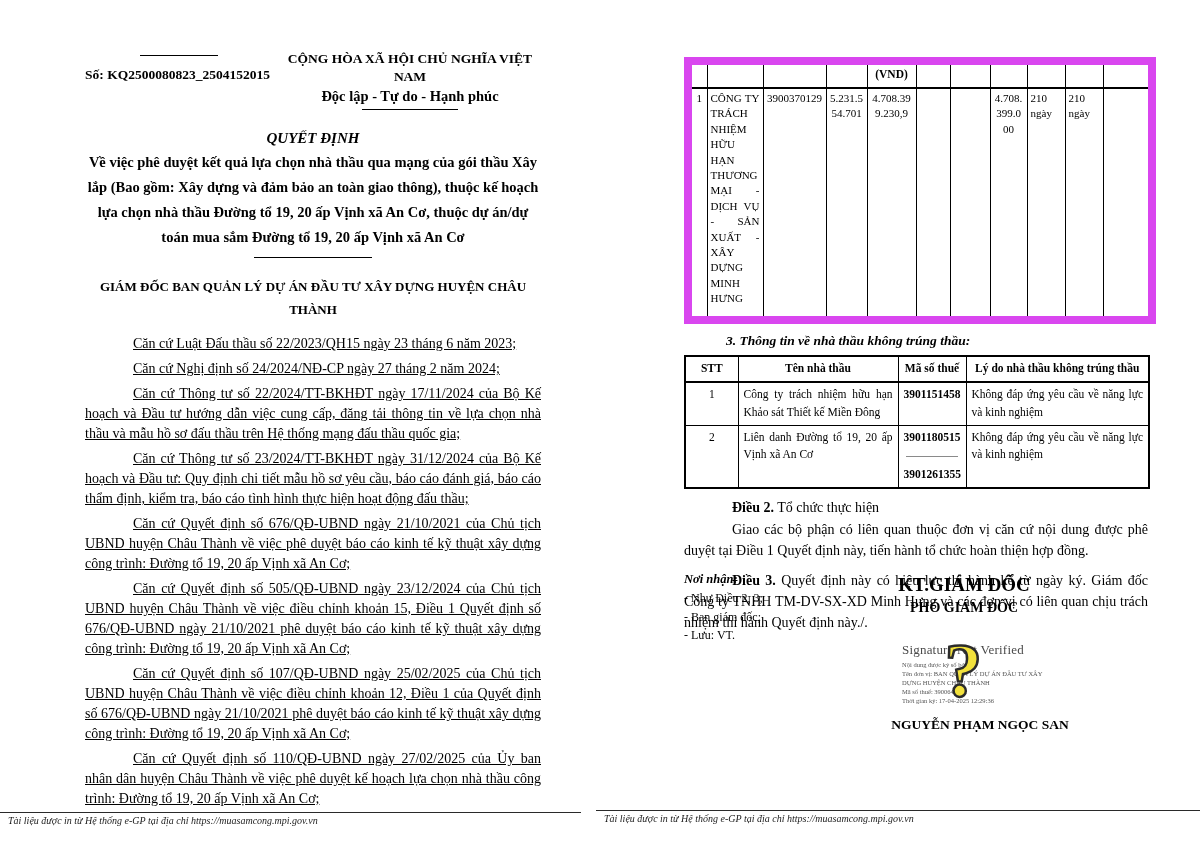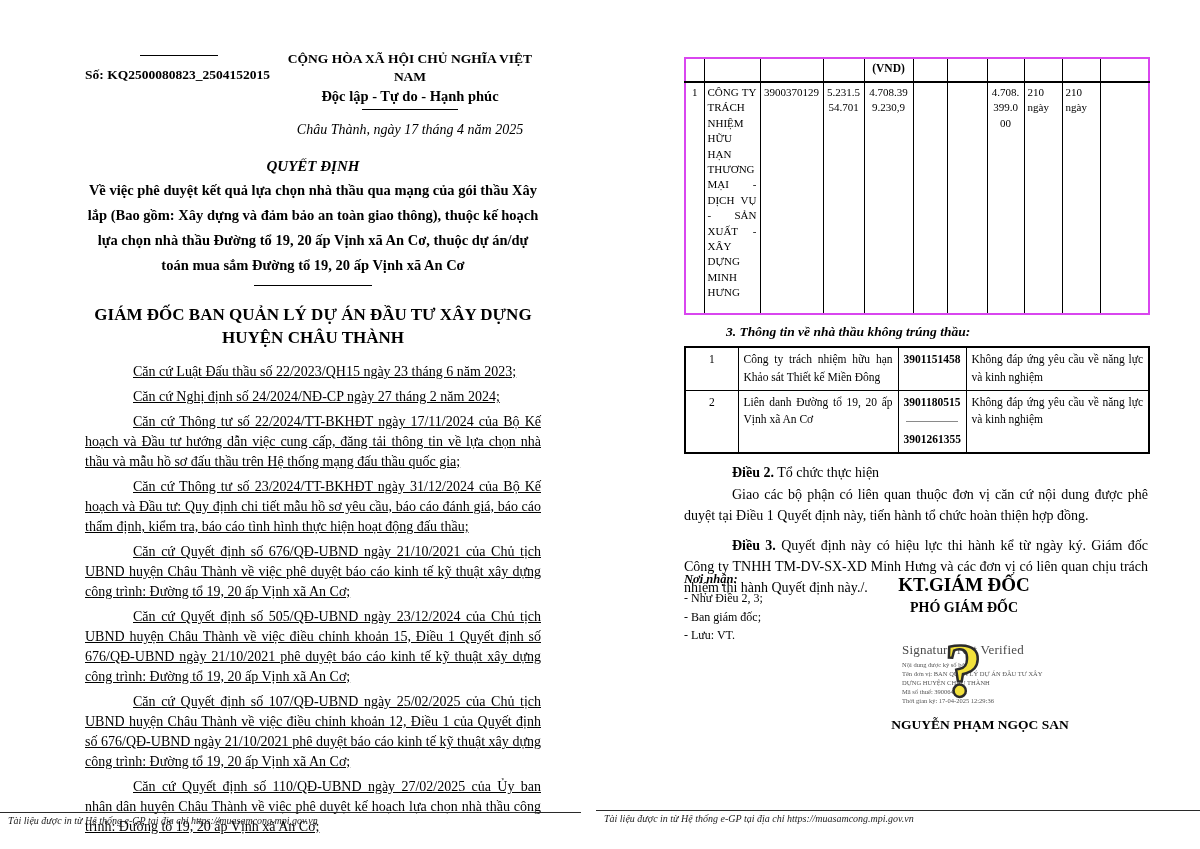--- a/index.html
+++ b/index.html
@@ -18,27 +18,27 @@
   .nat1{font-weight:bold;font-size:13.5px;line-height:1.3;}
   .nat2{font-weight:bold;font-size:14.5px;margin-top:3px;}
   .shortrule{border-top:1.4px solid #000;width:96px;margin:4px auto 0;}
   .shortrule.org{width:78px;margin-top:5px;}
   .dateline{font-style:italic;font-size:14px;margin-top:12px;}
   .doc-no{text-align:left;font-size:13.5px;margin-top:9px;}
 
   .doc-title{text-align:center;font-weight:bold;font-size:15px;margin-top:20px;font-style:italic;}
   .doc-subject{text-align:center;font-weight:bold;font-size:14.5px;line-height:25px;margin-top:3px;}
   .subject-rule{border-top:1.5px solid #000;width:118px;margin:7px auto 0;}
-  .authority{text-align:center;font-weight:bold;font-size:17px;line-height:23px;margin-top:17px;}
+  .authority{text-align:center;font-weight:bold;font-size:13px;line-height:23px;margin-top:17px;}
   .recitals{margin-top:13px;text-decoration:underline;}
   .recitals p{font-size:14px;line-height:20px;text-align:justify;text-indent:48px;margin:0 0 5px 0;}
 
   
   table{border-collapse:collapse;table-layout:fixed;width:464px;}
-  table.winner{border:2px solid #d946ef;font-size:11px;}
+  table.winner{border:8px solid #d946ef;font-size:11px;}
   table.winner td{border:1px solid #000;vertical-align:top;padding:2px 3px;line-height:15.4px;}
   table.winner tr.thead td{border-bottom:2px solid #000;height:18px;text-align:center;font-weight:bold;font-size:11.5px;}
   table.winner tr.tbody{height:232px;}
   td.c-name{text-align:justify;}
   td.c-num{text-align:center;word-break:break-all;}
   td.c-tax{white-space:nowrap;text-align:center;}
   td.c-idx{text-align:center;}
 
   .sec3{font-weight:bold;font-style:italic;font-size:13.5px;margin:9px 0 6px 42px;}
 
@@ -92,21 +92,20 @@
 <div class="page page1">
   <div class="hdr">
     <div class="hdr-left">
       <div class="shortrule org"></div>
       <div class="doc-no">Số: KQ2500080823_2504152015</div>
     </div>
     <div class="hdr-right">
       <div class="nat1">CỘNG HÒA XÃ HỘI CHỦ NGHĨA VIỆT NAM</div>
       <div class="nat2">Độc lập - Tự do - Hạnh phúc</div>
       <div class="shortrule"></div>
-      <div class="dateline">Châu Thành, ngày 17 tháng 4 năm 2025</div>
     </div>
   </div>
 
   <div class="doc-title">QUYẾT ĐỊNH</div>
   <div class="doc-subject">Về việc phê duyệt kết quả lựa chọn nhà thầu qua mạng của gói thầu Xây lắp (Bao gồm: Xây dựng và đảm bảo an toàn giao thông), thuộc kế hoạch lựa chọn nhà thầu Đường tổ 19, 20 ấp Vịnh xã An Cơ, thuộc dự án/dự toán mua sắm Đường tổ 19, 20 ấp Vịnh xã An Cơ</div>
   <div class="subject-rule"></div>
   <div class="authority">GIÁM ĐỐC BAN QUẢN LÝ DỰ ÁN ĐẦU TƯ XÂY DỰNG HUYỆN CHÂU THÀNH</div>
 
   <div class="recitals">
     <p>Căn cứ Luật Đấu thầu số 22/2023/QH15 ngày 23 tháng 6 năm 2023;</p>
@@ -169,20 +168,26 @@
   <div class="sec3">3. Thông tin về nhà thầu không trúng thầu:</div>
 
   <table class="losers">
     <colgroup>
       <col style="width:53px">
         <col style="width:160px">
         <col style="width:68px">
         <col style="width:183px">
     </colgroup>
     <tbody>
+        <tr class="thead">
+      <td>STT</td>
+      <td>Tên nhà thầu</td>
+      <td>Mã số thuế</td>
+      <td>Lý do nhà thầu không trúng thầu</td>
+    </tr>
     <tr class="lrow1">
       <td class="l-stt">1</td>
       <td class="l-name">Công ty trách nhiệm hữu hạn Khảo sát Thiết kế Miền Đông</td>
       <td class="l-tax">3901151458</td>
       <td class="l-reason">Không đáp ứng yêu cầu về năng lực và kinh nghiệm</td>
     </tr>
     <tr class="lrow2">
       <td class="l-stt">2</td>
       <td class="l-name">Liên danh Đường tổ 19, 20 ấp Vịnh xã An Cơ</td>
       <td class="l-tax">

